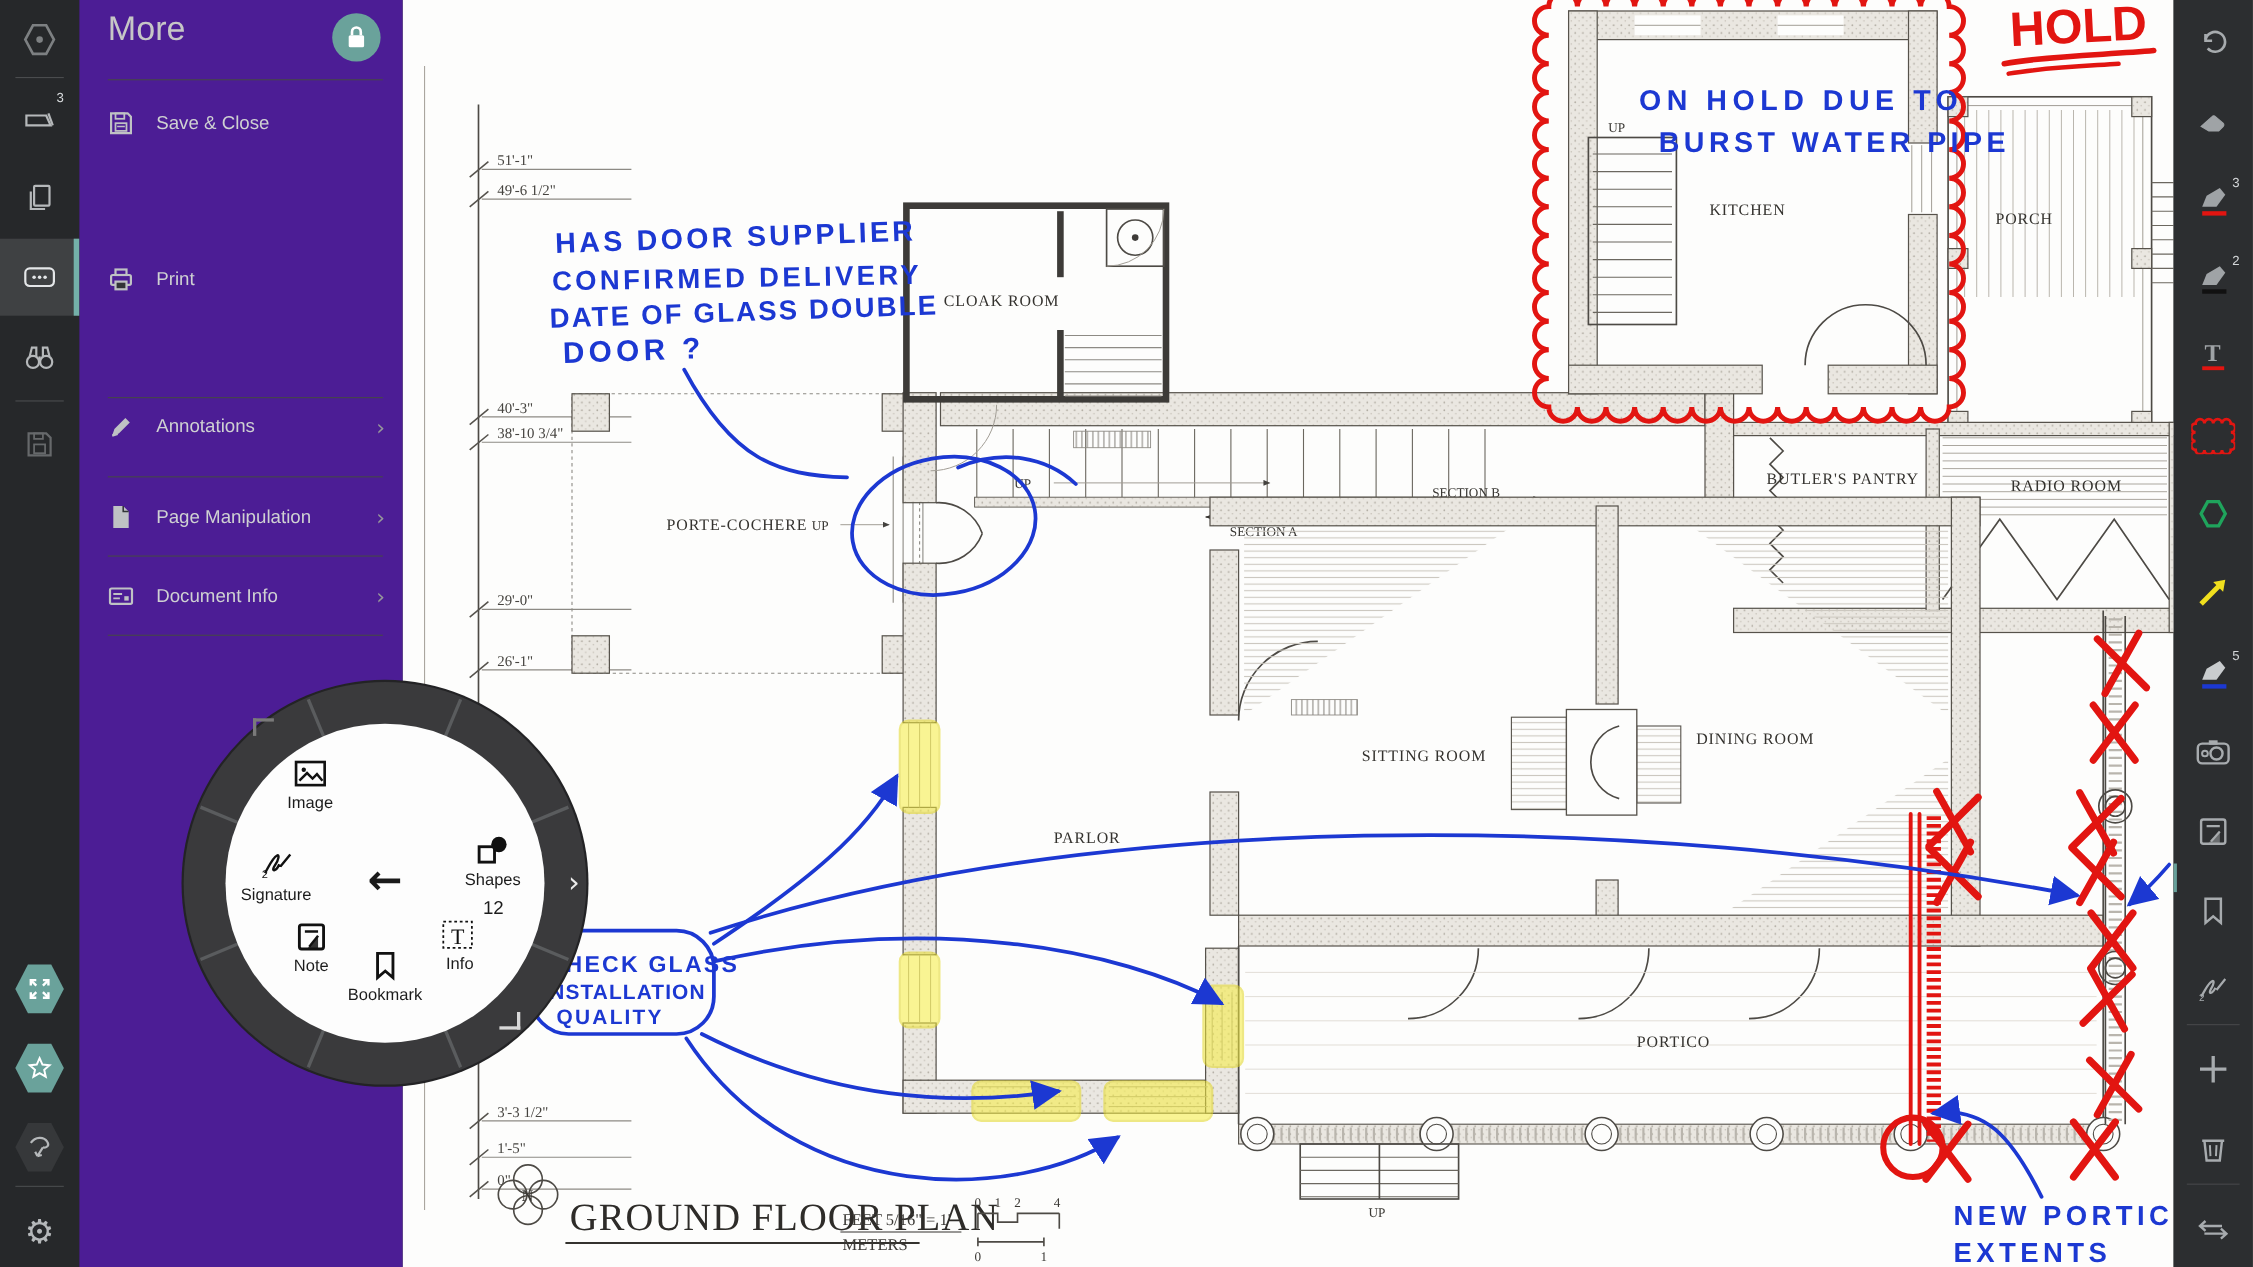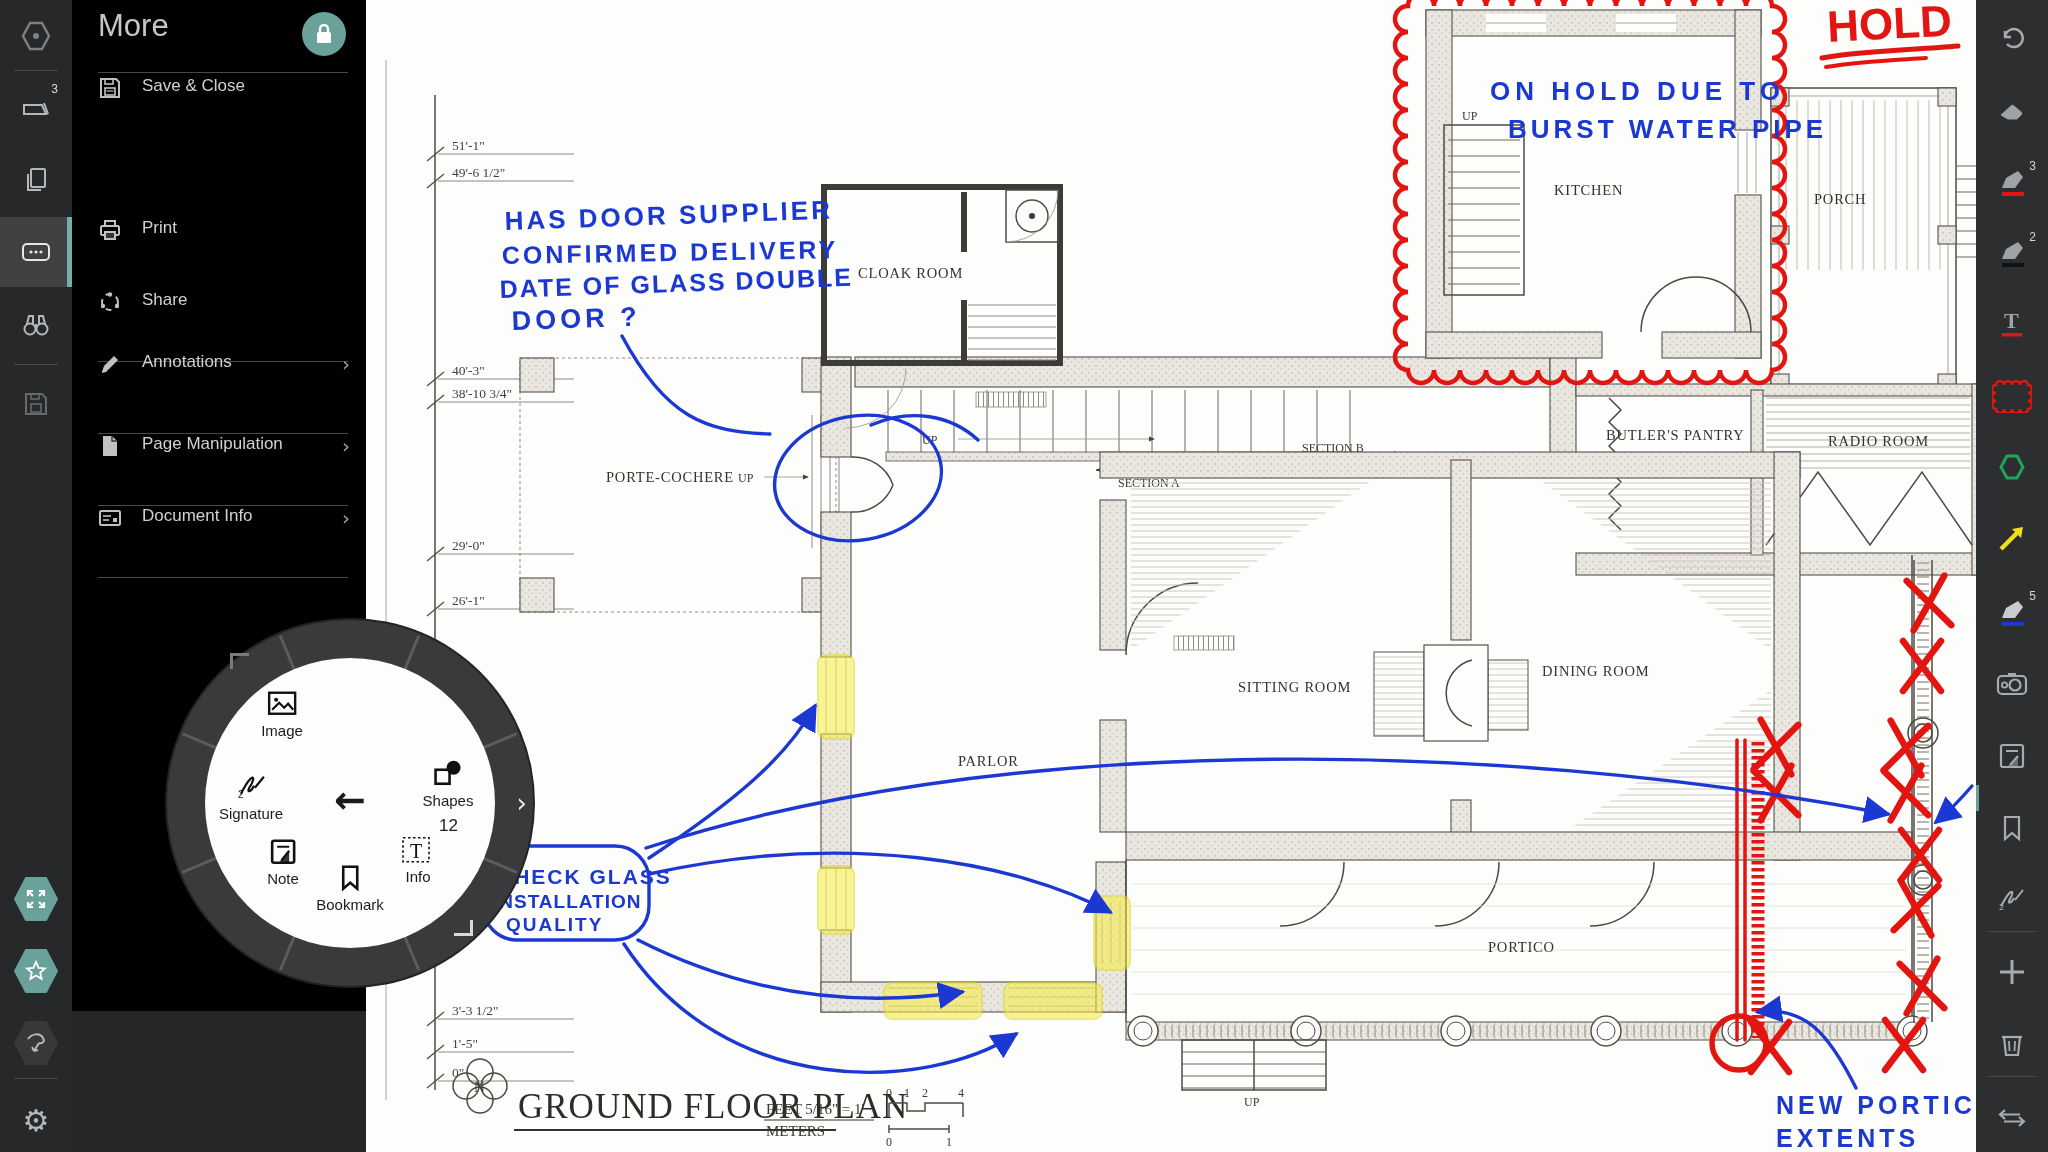--- a/index.html
+++ b/index.html
@@ -10,26 +10,26 @@
   .rail{position:absolute;left:0;top:0;width:72px;height:1152px;background:#26282a;z-index:30}
   .rail-item{position:absolute;left:0;width:72px;height:68px;display:flex;align-items:center;
              justify-content:center;color:#b5b8ba}
   .rail-item svg{display:block}
   .rail-sel{position:absolute;left:0;top:217px;width:72px;height:70px;background:#3f4143}
   .rail-sel-bar{position:absolute;right:0;top:217px;width:5px;height:70px;background:#74b0a9}
   .rail-div{position:absolute;left:14px;width:44px;height:1px;background:#4a4c4e}
   .badge{position:absolute;font-size:12px;color:#d9dcde}
 
   
-  .panel{position:absolute;left:72px;top:0;width:294px;height:1011px;background:#000000;z-index:20;color:#d2d2d2}
+  .panel{position:absolute;left:72px;top:0;width:294px;height:1152px;background:#4c1d95;z-index:20;color:#d2d2d2}
   .panel-title{position:absolute;left:26px;top:8px;font-size:31px;font-weight:300;color:#c6c6c6}
   .lock-btn{position:absolute;right:20px;top:12px;width:44px;height:44px;border-radius:50%;
             background:#6aa29b;display:flex;align-items:center;justify-content:center}
   .p-div{position:absolute;left:26px;width:250px;height:1px;background:#464849}
-  .p-row{position:absolute;left:0;width:294px;height:71px;display:flex;align-items:flex-start;
+  .p-row{position:absolute;left:0;width:294px;height:71px;display:flex;align-items:center;
          padding-left:26px;box-sizing:border-box;gap:20px;color:#cfd1d2;font-size:17px}
   .p-row .pico{width:24px;height:24px;color:#bfc2c4;flex:0 0 24px}
   .chev{margin-left:auto;margin-right:16px;color:#96989a;font-size:20px;font-family:"DejaVu Sans",sans-serif}
 
   
   .page{position:absolute;left:366px;top:0;width:1610px;height:1152px;background:#fdfdfc;z-index:5}
   .room{font-family:"Liberation Serif",serif;font-size:14.5px;letter-spacing:.8px;fill:#34322e}
   .rsmall{font-family:"Liberation Serif",serif;font-size:12px;fill:#3a3834}
   .dim{font-family:"Liberation Serif",serif;font-size:13.5px;fill:#45433f}
   .ttl{font-family:"Liberation Serif",serif;font-size:35px;fill:#2e2c29;letter-spacing:1px}
@@ -631,29 +631,20 @@
 
   <div class="p-row" style="top:218px">
     <svg class="pico" viewBox="0 0 24 24">
       <rect x="3" y="8" width="18" height="9" rx="1.5" fill="none" stroke="#bfc2c4" stroke-width="2"></rect>
       <rect x="7" y="3" width="10" height="5" fill="none" stroke="#bfc2c4" stroke-width="2"></rect>
       <rect x="7" y="14" width="10" height="7" fill="#323437" stroke="#bfc2c4" stroke-width="2"></rect>
     </svg>
     <span>Print</span>
   </div>
 
-  <div class="p-row" style="top:290px">
-    <svg class="pico" viewBox="0 0 24 24">
-      <circle cx="12" cy="12" r="8" fill="none" stroke="#bfc2c4" stroke-width="2" stroke-dasharray="6 5"></circle>
-      <circle cx="12" cy="4.5" r="2.2" fill="#bfc2c4"></circle>
-      <circle cx="5" cy="16" r="2.2" fill="#bfc2c4"></circle>
-      <circle cx="19" cy="16" r="2.2" fill="#bfc2c4"></circle>
-    </svg>
-    <span>Share</span>
-  </div>
   <div class="p-div" style="top:361px"></div>
 
   <div class="p-row" style="top:352px">
     <svg class="pico" viewBox="0 0 24 24">
       <path d="M4,20 l2,-6 10,-10 4,4 -10,10 z" fill="#bfc2c4"></path>
       <path d="M4,20 l5,-1.4" stroke="#bfc2c4" stroke-width="2"></path>
     </svg>
     <span>Annotations</span>
     <span class="chev">›</span>
   </div>

